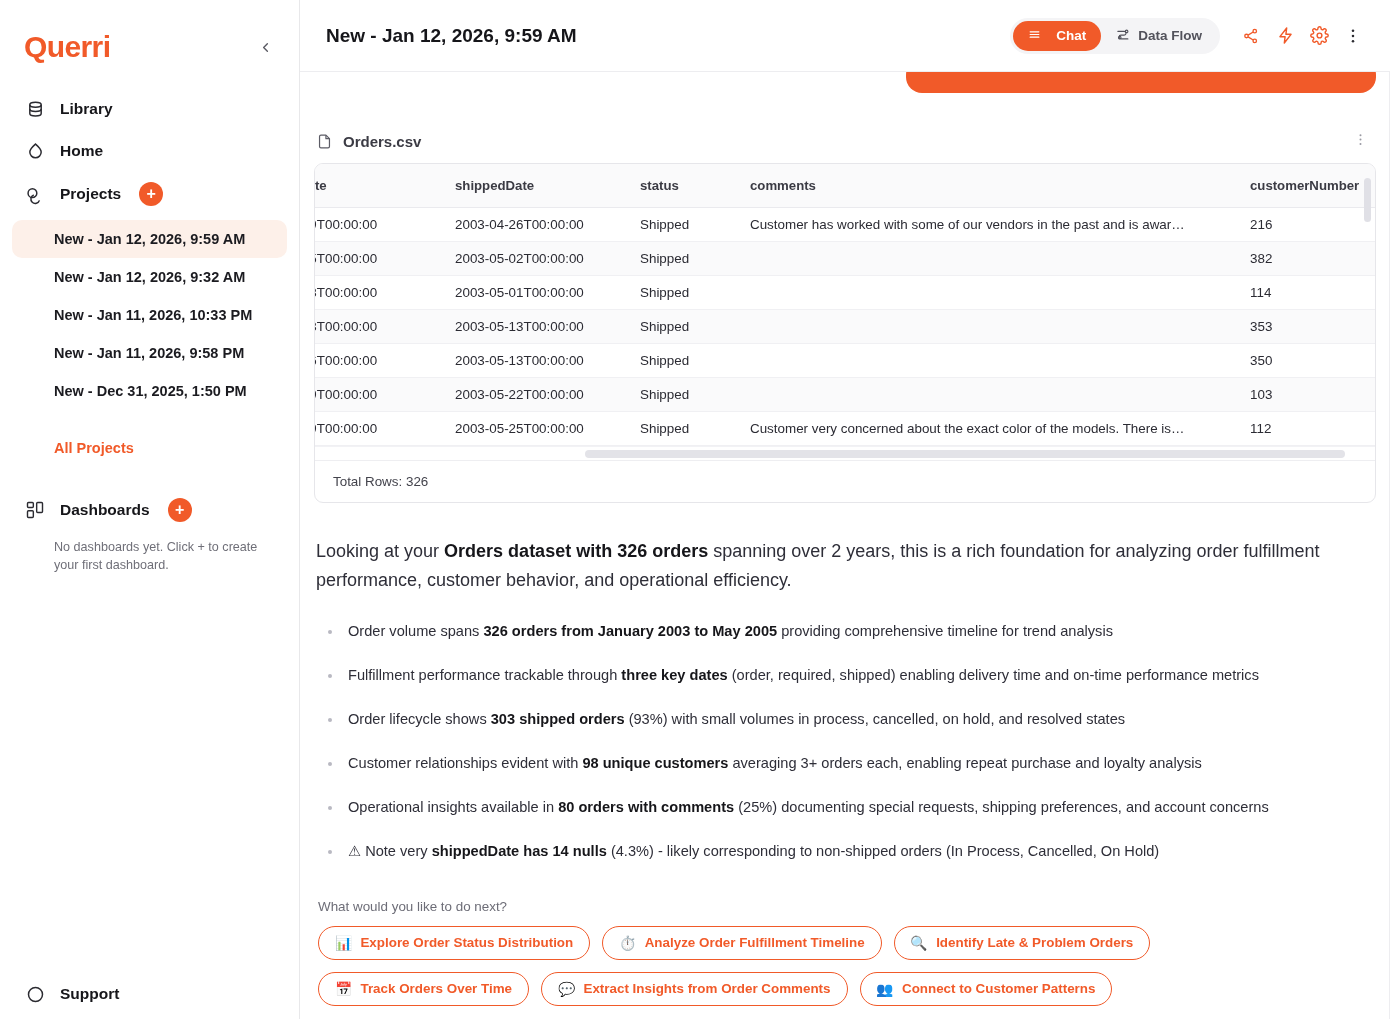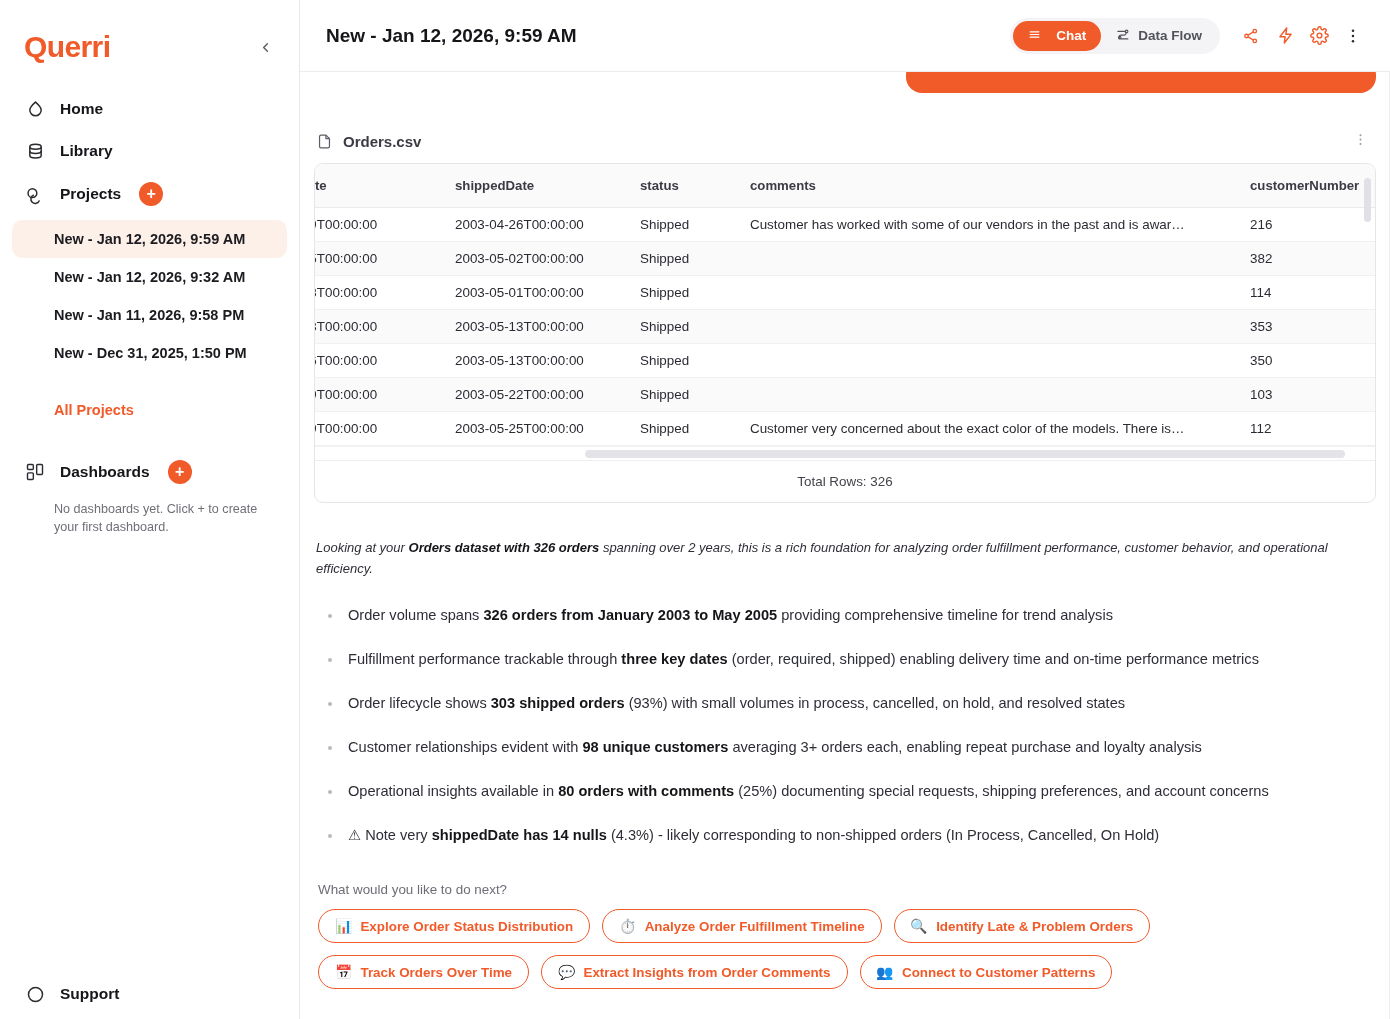--- a/index.html
+++ b/index.html
@@ -144,27 +144,27 @@
   }
   .hscroll-thumb {
     position: absolute; left: 270px; top: 3px; width: 760px; height: 8px;
     background: #e3e3e8; border-radius: 6px;
   }
   .vscroll-thumb {
     position: absolute; right: 4px; top: 14px; width: 7px; height: 44px;
     background: #e0e0e6; border-radius: 6px;
   }
   .table-foot {
-    display: flex; justify-content: center; align-items: center;
+    display: flex; justify-content: flex-start; align-items: center;
     padding: 13px 18px; font-size: 13.4px; color: #43434c;
     border-top: 1px solid #eeeef1;
   }
 
   .prose { padding: 34px 20px 0 2px; max-width: 1065px; }
-  .prose p { font-size: 13px; color: #2e2e38; line-height: 1.62; font-style: italic; }
+  .prose p { font-size: 18px; color: #2e2e38; line-height: 1.62; }
   .prose p b { font-weight: 700; color: #16161a; }
   ul.insights { list-style: none; margin: 26px 0 0 0; padding: 0; }
   ul.insights li {
     position: relative; padding: 0 0 0 32px; margin-bottom: 22px;
     font-size: 14.6px; color: #2e2e38; line-height: 1.5;
   }
   ul.insights li::before {
     content: ""; position: absolute; left: 12px; top: 9px;
     width: 4px; height: 4px; border-radius: 50%; background: #b9b9c2;
   }
@@ -192,55 +192,56 @@
     <div class="sb-top">
       <div class="logo">Querri</div>
       <div class="collapse-btn">
         <svg width="15" height="15" viewBox="0 0 24 24" fill="none" stroke="currentColor" stroke-width="2.2" stroke-linecap="round" stroke-linejoin="round">
             <polyline points="15 18 9 12 15 6"></polyline>
           </svg>
       </div>
     </div>
 
     <nav class="nav">
-
-      <div class="nav-row">
-        <span class="ico">
-          <svg width="21" height="21" viewBox="0 0 24 24" fill="none" stroke="currentColor" stroke-width="1.7">
-              <path d="M12 3.5c-2 1.8-6.5 5.3-6.5 9.2a6.5 6.5 0 0 0 13 0c0-3.9-4.5-7.4-6.5-9.2z"></path>
-            </svg>
-        </span>
-        <span>Home</span>
-      </div>
 
       <div class="nav-row">
         <span class="ico">
           <svg width="21" height="21" viewBox="0 0 24 24" fill="none" stroke="currentColor" stroke-width="1.7">
               <ellipse cx="12" cy="6.5" rx="6.5" ry="2.8"></ellipse>
               <path d="M5.5 6.5v5c0 1.5 2.9 2.8 6.5 2.8s6.5-1.3 6.5-2.8v-5"></path>
               <path d="M5.5 11.5v5c0 1.5 2.9 2.8 6.5 2.8s6.5-1.3 6.5-2.8v-5"></path>
             </svg>
         </span>
         <span>Library</span>
       </div>
 
       <div class="nav-row">
         <span class="ico">
           <svg width="21" height="21" viewBox="0 0 24 24" fill="none" stroke="currentColor" stroke-width="1.7">
+              <path d="M12 3.5c-2 1.8-6.5 5.3-6.5 9.2a6.5 6.5 0 0 0 13 0c0-3.9-4.5-7.4-6.5-9.2z"></path>
+            </svg>
+        </span>
+        <span>Home</span>
+      </div>
+
+      <div class="nav-row">
+        <span class="ico">
+          <svg width="21" height="21" viewBox="0 0 24 24" fill="none" stroke="currentColor" stroke-width="1.7">
               <path d="M15.5 11.5a5 5 0 1 1-5-5 5 5 0 0 1 5 5z" transform="translate(-2,-1)"></path>
               <path d="M9 14.5a5 5 0 1 0 6.5 6.2" transform="translate(1,-2)"></path>
             </svg>
         </span>
         <span>Projects</span>
         <span class="plus-badge">+</span>
       </div>
 
       <div class="proj-list">
         <div class="proj-item active">New - Jan 12, 2026, 9:59 AM</div>
         <div class="proj-item">New - Jan 12, 2026, 9:32 AM</div>
+        <div class="proj-item">New - Jan 11, 2026, 10:33 PM</div>
         <div class="proj-item">New - Jan 11, 2026, 9:58 PM</div>
         <div class="proj-item">New - Dec 31, 2025, 1:50 PM</div>
         <div class="all-projects">All Projects</div>
       </div>
 
       <div class="nav-row" style="margin-top:24px">
         <span class="ico">
           <svg width="20" height="20" viewBox="0 0 24 24" fill="none" stroke="currentColor" stroke-width="1.7">
               <rect x="3" y="3" width="7" height="6" rx="1.2"></rect>
               <rect x="3" y="13" width="7" height="8" rx="1.2"></rect>

